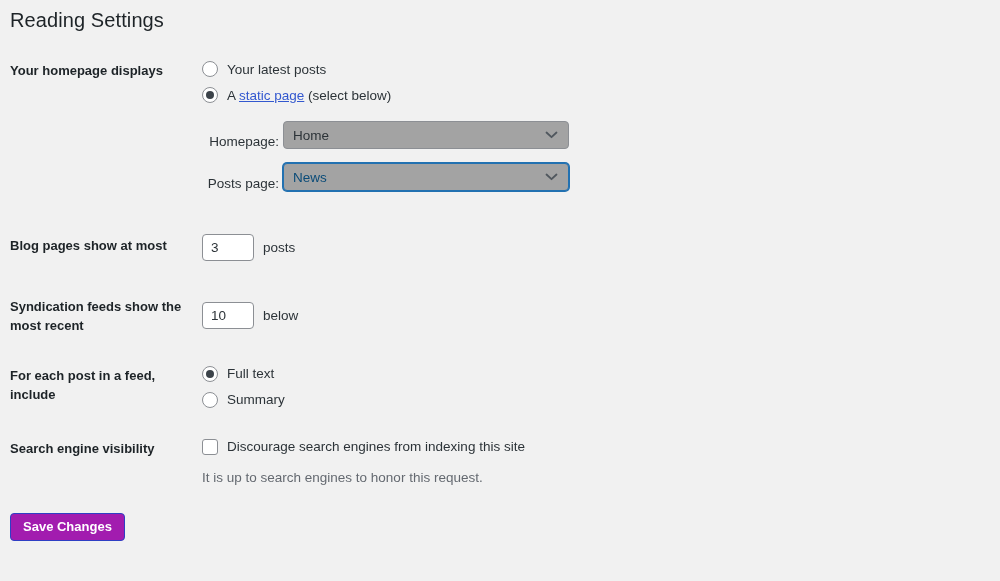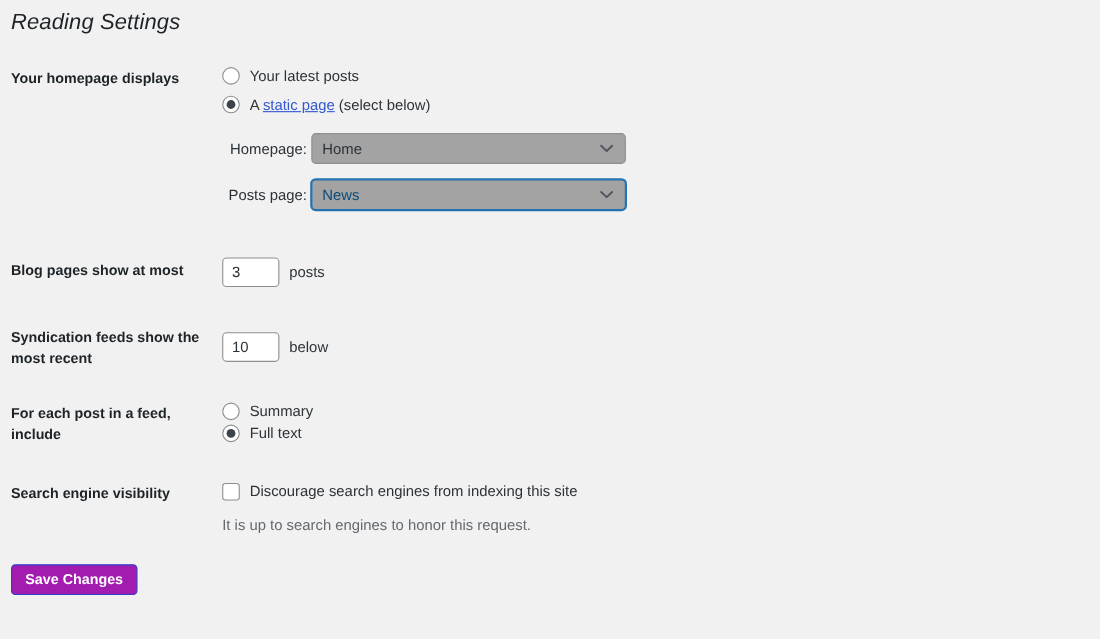--- a/index.html
+++ b/index.html
@@ -12,21 +12,20 @@
     overflow: hidden;
   }
   .wrap { padding: 9px 0 0 10px; width: 1000px; }
 
   .page-title {
     font-size: 20px;
     font-weight: 500;
     color: #1d2327;
     letter-spacing: 0.1px;
     margin-bottom: 27px;
-    font-style: italic;
   }
 
   .form-row { display: flex; align-items: flex-start; }
   .row-label {
     width: 192px;
     flex: 0 0 192px;
     font-weight: 700;
     color: #1d2327;
     line-height: 1.45;
     padding-top: 3px;
@@ -61,21 +60,21 @@
     margin-right: 9px;
     flex: 0 0 16px;
     cursor: pointer;
   }
   .opt-text { font-size: 13.5px; color: #2c3338; }
 
   a.link { color: #3358cf; text-decoration: underline; cursor: pointer; }
 
   
   .fieldset { margin-top: 16px; }
-  .select-row { display: flex; align-items: center; margin-bottom: 14px; }
+  .select-row { display: flex; align-items: flex-end; margin-bottom: 14px; }
   .select-label {
     width: 81px; flex: 0 0 81px;
     text-align: right;
     padding-right: 4px;
     font-size: 13.5px;
     color: #2c3338;
   }
   .select {
     width: 286px; height: 28px;
     background: #a3a3a3;
@@ -192,27 +191,27 @@
         <input class="num-input" type="text" value="10" style="">
         <span class="unit">below</span>
       </div>
     </div>
   </div>
 
   
   <div class="form-row" style="margin-bottom:27px;">
     <div class="row-label" style="width:170px;flex-basis:170px;">For each post in a feed, include</div>
     <div class="row-control" style="padding-left:22px;">
+      <div class="opt-line mb-opt">
+        <span class="radio on"></span>
+        <span class="opt-text">Full text</span>
+      </div>
       <div class="opt-line">
         <span class="radio"></span>
         <span class="opt-text">Summary</span>
-      </div>
-      <div class="opt-line mb-opt">
-        <span class="radio on"></span>
-        <span class="opt-text">Full text</span>
       </div>
     </div>
   </div>
 
   
   <div class="form-row">
     <div class="row-label">Search engine visibility</div>
     <div class="row-control">
       <div class="opt-line">
         <span class="checkbox"></span>

